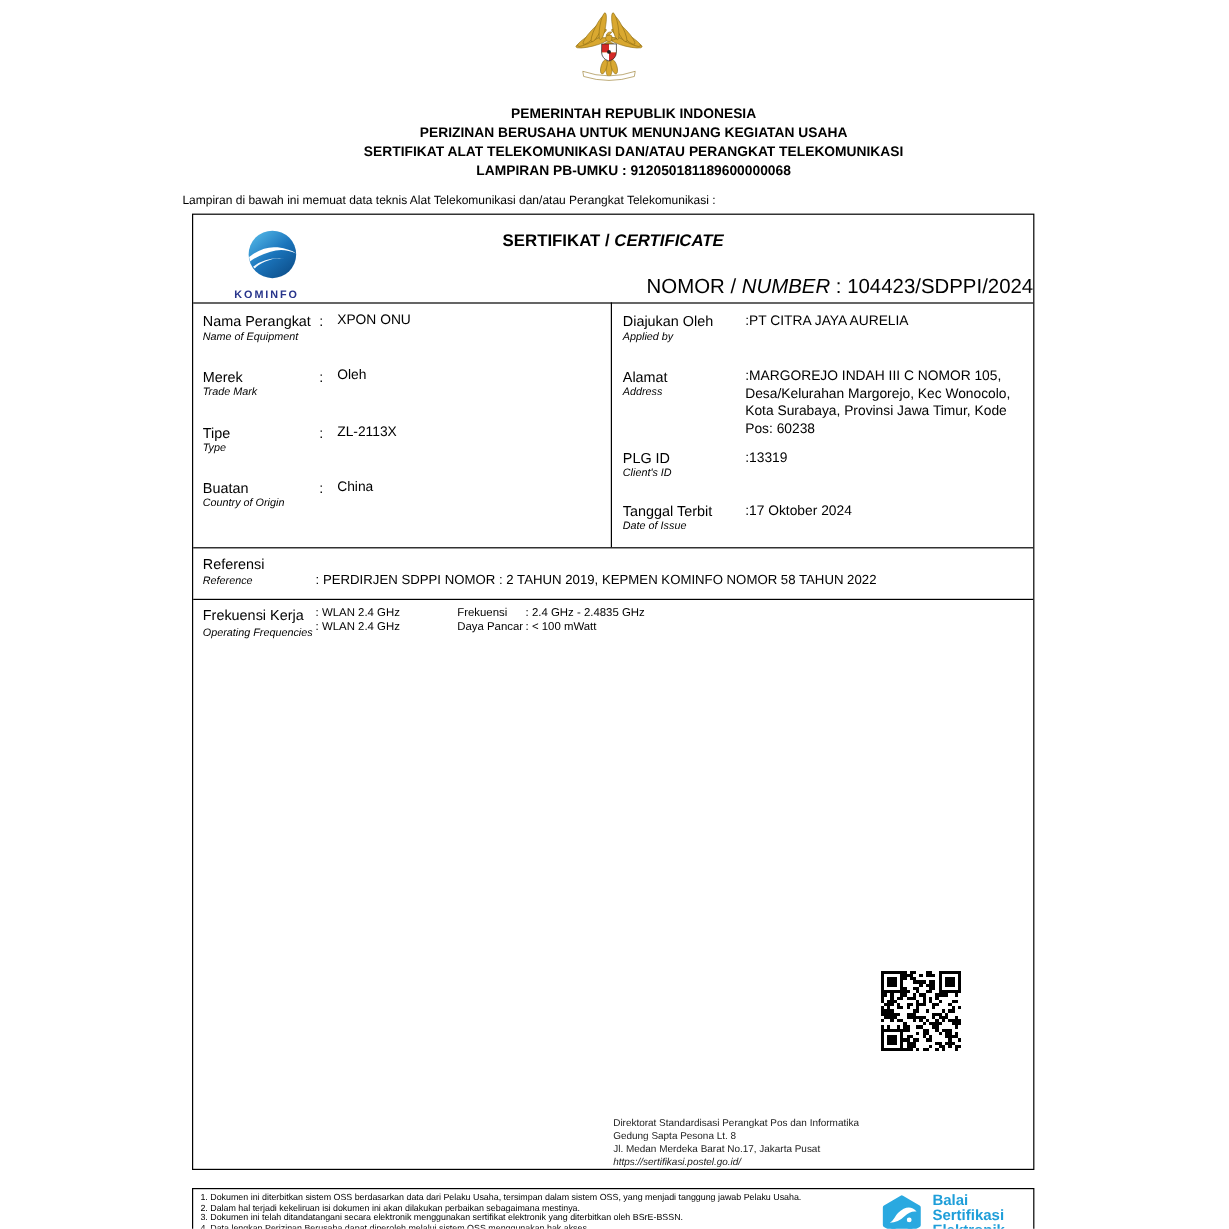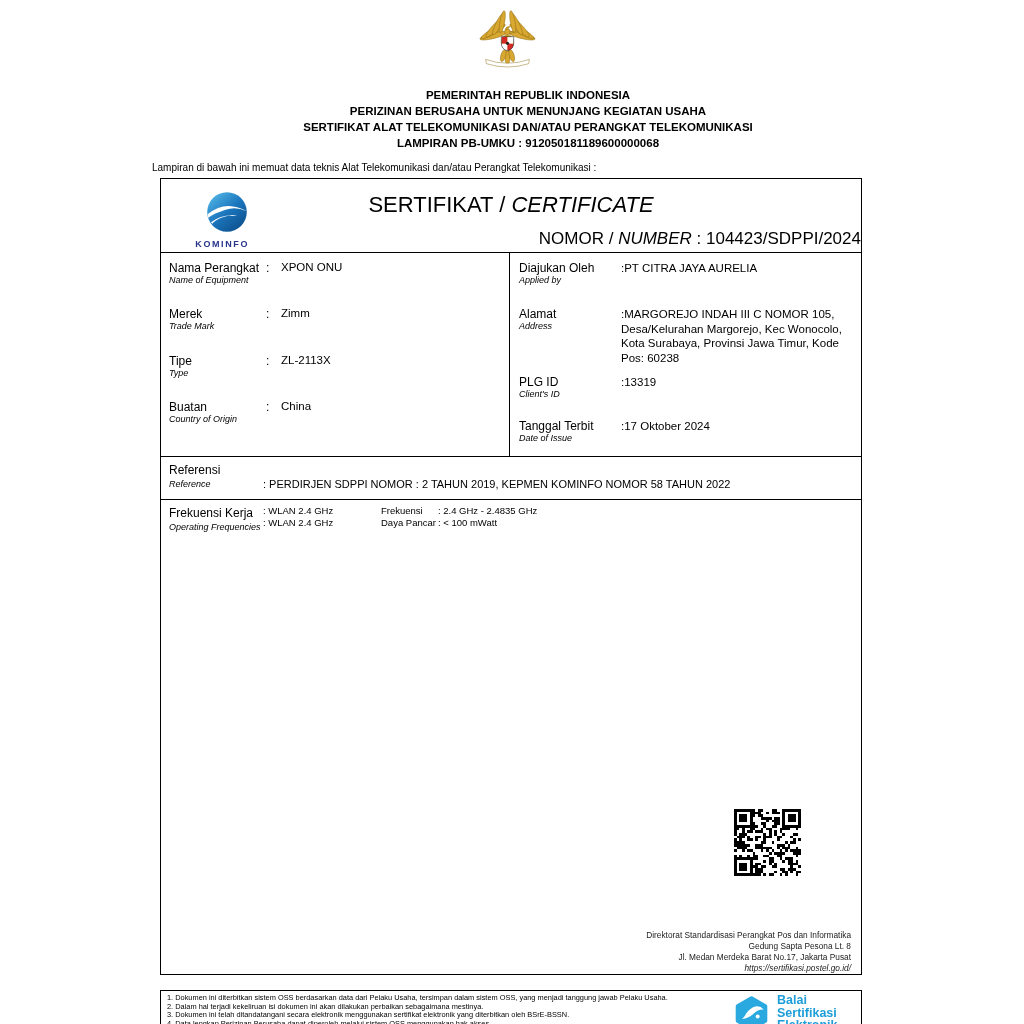--- a/index.html
+++ b/index.html
@@ -14,21 +14,21 @@
   .intro{position:absolute;left:152px;top:162px;font-size:10px}
 
   .cert{position:absolute;left:160px;top:178px;width:702px;height:797px;border:1px solid #000}
   .hline{position:absolute;left:0;right:0;height:1px;background:#000}
   .vline{position:absolute;width:1px;background:#000}
 
   .klogo{position:absolute;left:18px;top:11px;width:70px;text-align:right}
   .klogo svg{width:44px;height:44px}
   .klogo-text{color:#27348b;font-weight:700;font-size:9px;letter-spacing:1.6px;margin-top:1px}
 
-  .cert-title{position:absolute;top:13px;left:0;width:100%;text-align:center;font-size:22px;font-weight:400}
+  .cert-title{position:absolute;top:13px;left:0;width:100%;text-align:center;font-size:14px;font-weight:700}
   .cert-number{position:absolute;top:50px;left:0;width:100%;text-align:right;font-size:17px}
   .it{font-style:italic}
 
   .lrow{position:absolute;left:0;width:348px}
   .lrow .lbl{position:absolute;left:8px;top:0;font-size:12px;white-space:nowrap}
   .lrow .sub{position:absolute;left:8px;top:14px;font-size:9px;font-style:italic;white-space:nowrap}
   .lrow .col{position:absolute;left:105px;top:0;font-size:12px}
   .lrow .val{position:absolute;left:120px;top:0;font-size:11.5px;white-space:nowrap}
 
   .rrow{position:absolute;left:348px;width:354px}
@@ -41,21 +41,21 @@
   .ref-val{position:absolute;left:102px;top:299px;font-size:11px;white-space:nowrap}
 
   .freq-lbl{position:absolute;left:8px;top:327px;font-size:12px}
   .freq-sub{position:absolute;left:8px;top:343px;font-size:9px;font-style:italic}
   .band{position:absolute;left:102px;font-size:9.5px;white-space:nowrap}
   .fq-l{position:absolute;left:220px;font-size:9.5px;white-space:nowrap}
   .fq-v{position:absolute;left:277px;font-size:9.5px;white-space:nowrap}
 
   .qr{position:absolute;left:573px;top:630px;width:67px;height:67px;background:#fff}
 
-  .issuer{position:absolute;right:10px;top:751px;width:340px;text-align:right;
+  .issuer{position:absolute;right:10px;top:751px;width:340px;
           font-size:8.3px;line-height:11px;color:#222}
 
   .fbox{position:absolute;left:160px;top:990px;width:702px;height:58px;border:1px solid #000}
   .notes{position:absolute;left:6px;top:3px;width:548px;font-size:7.4px;line-height:8.6px}
   .bse-icon{position:absolute;left:572px;top:4px;width:37px;height:37px}
   .bse-text{position:absolute;left:616px;top:3px;font-size:12.5px;font-weight:700;
             line-height:12.5px;color:#1e9ed9}
 </style>
 </head>
 <body>
@@ -137,21 +137,21 @@
   <div class="lrow" style="top:82px">
     <div class="lbl">Nama Perangkat</div>
     <div class="sub">Name of Equipment</div>
     <div class="col">:</div>
     <div class="val">XPON ONU</div>
   </div>
   <div class="lrow" style="top:128px">
     <div class="lbl">Merek</div>
     <div class="sub">Trade Mark</div>
     <div class="col">:</div>
-    <div class="val">Zimm</div>
+    <div class="val">Oleh</div>
   </div>
   <div class="lrow" style="top:175px">
     <div class="lbl">Tipe</div>
     <div class="sub">Type</div>
     <div class="col">:</div>
     <div class="val">ZL-2113X</div>
   </div>
   <div class="lrow" style="top:221px">
     <div class="lbl">Buatan</div>
     <div class="sub">Country of Origin</div>

